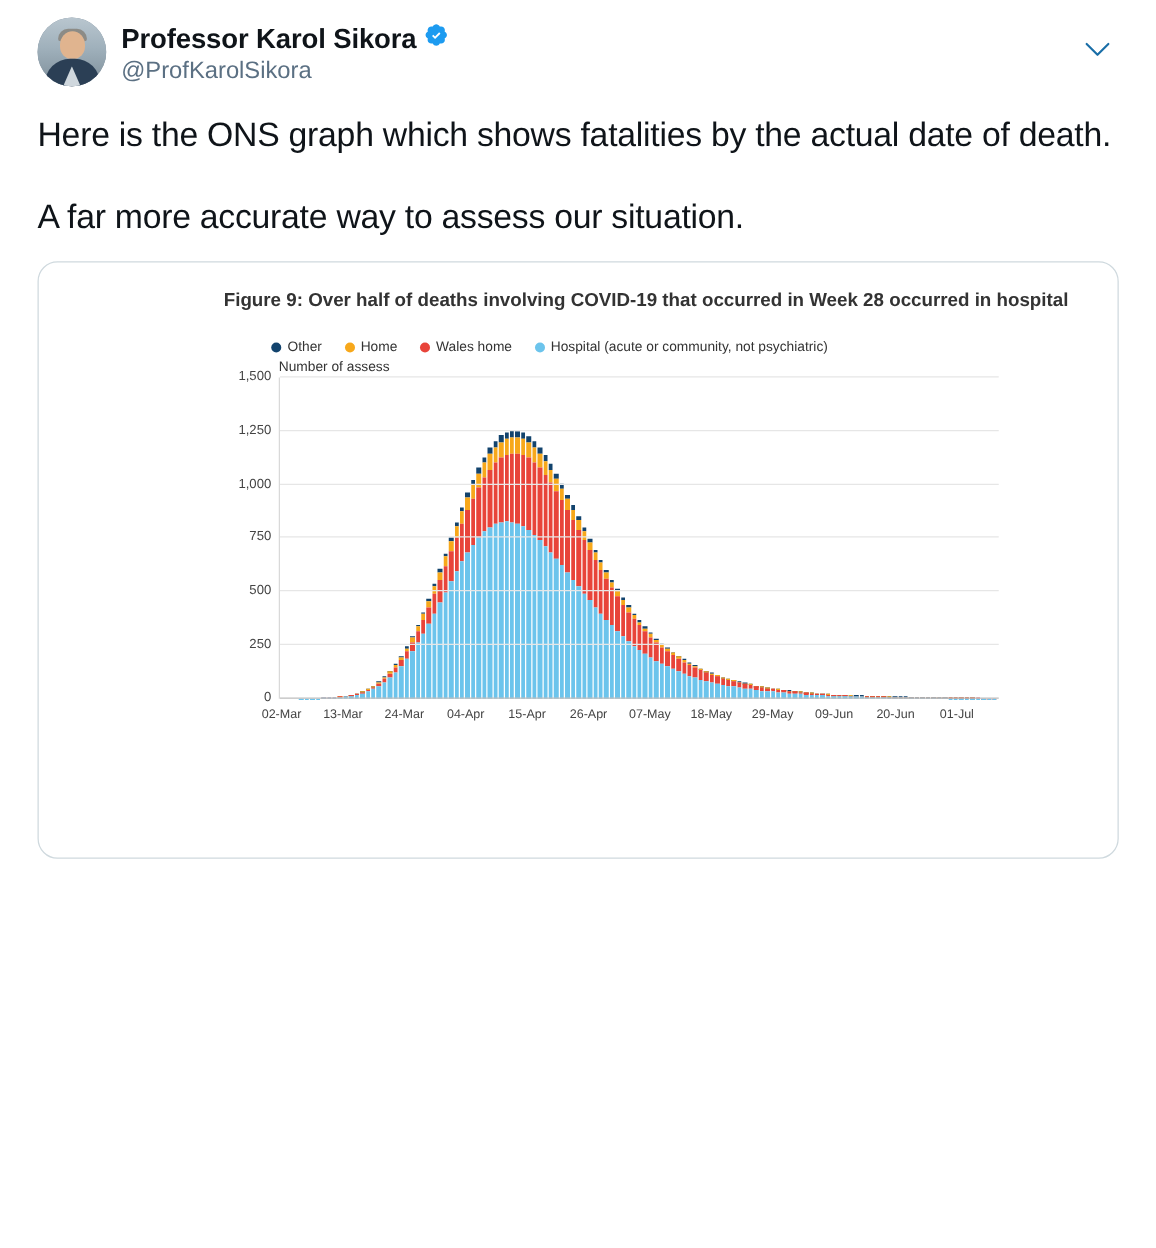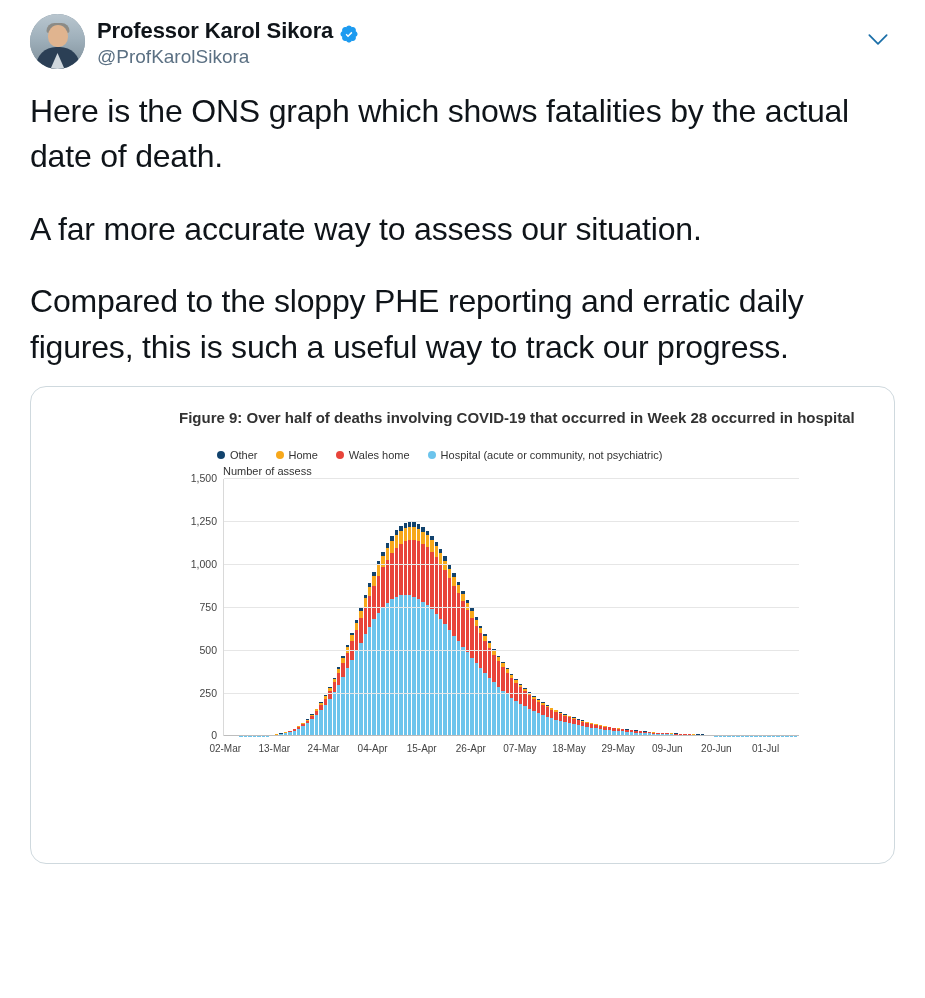--- a/index.html
+++ b/index.html
@@ -67,21 +67,21 @@
     position: absolute;
     left: 50%; bottom: 0;
     transform: translateX(-50%);
     width: 14px; height: 16px;
     background: #cfd7dd;
     clip-path: polygon(50% 0, 100% 100%, 0 100%);
   }
   .name-block { padding-top: 4px; }
   .display-name-row {
     display: flex;
-    align-items: flex-end;
+    align-items: flex-start;
     gap: 6px;
   }
   .display-name {
     font-size: 22px;
     font-weight: bold;
     color: #0f1419;
     letter-spacing: -0.1px;
   }
   .verified-badge {
     width: 20px; height: 20px;
@@ -99,21 +99,21 @@
     width: 34px;
     height: 30px;
     display: flex;
     align-items: center;
     justify-content: center;
     cursor: pointer;
   }
   
   .tweet-text {
     margin-top: 20px;
-    font-size: 32px;
+    font-size: 27px;
     line-height: 1.42;
     color: #0f1419;
     font-weight: 400;
     letter-spacing: -0.2px;
   }
   .tweet-text p { margin: 0; }
   .tweet-text p.gap { margin-top: 27px; }
   
   .media-card {
     margin-top: 16px;
@@ -262,21 +262,20 @@
     <div class="caret-button">
       <svg viewBox="0 0 24 24" width="26" height="26" aria-hidden="true">
         <path d="M4 8.5l8 8 8-8" fill="none" stroke="#1b6fa8" stroke-width="1.6" stroke-linecap="round" stroke-linejoin="round"></path>
       </svg>
     </div>
   </div>
 
   <div class="tweet-text">
     <p>Here is the ONS graph which shows fatalities by the actual date of death.</p>
     <p class="gap">A far more accurate way to assess our situation.</p>
-    <p class="gap">Compared to the sloppy PHE reporting and erratic daily figures, this is such a useful way to track our progress.</p>
   </div>
 
   <div class="media-card">
     <div class="fig-title">Figure 9: Over half of deaths involving COVID-19 that occurred in Week 28 occurred in hospital</div>
 
     <div class="legend" id="legend">
         <div class="item">
           <span class="dot" style="background: rgb(18, 67, 109);"></span>
           <span>Other</span>
         </div>

